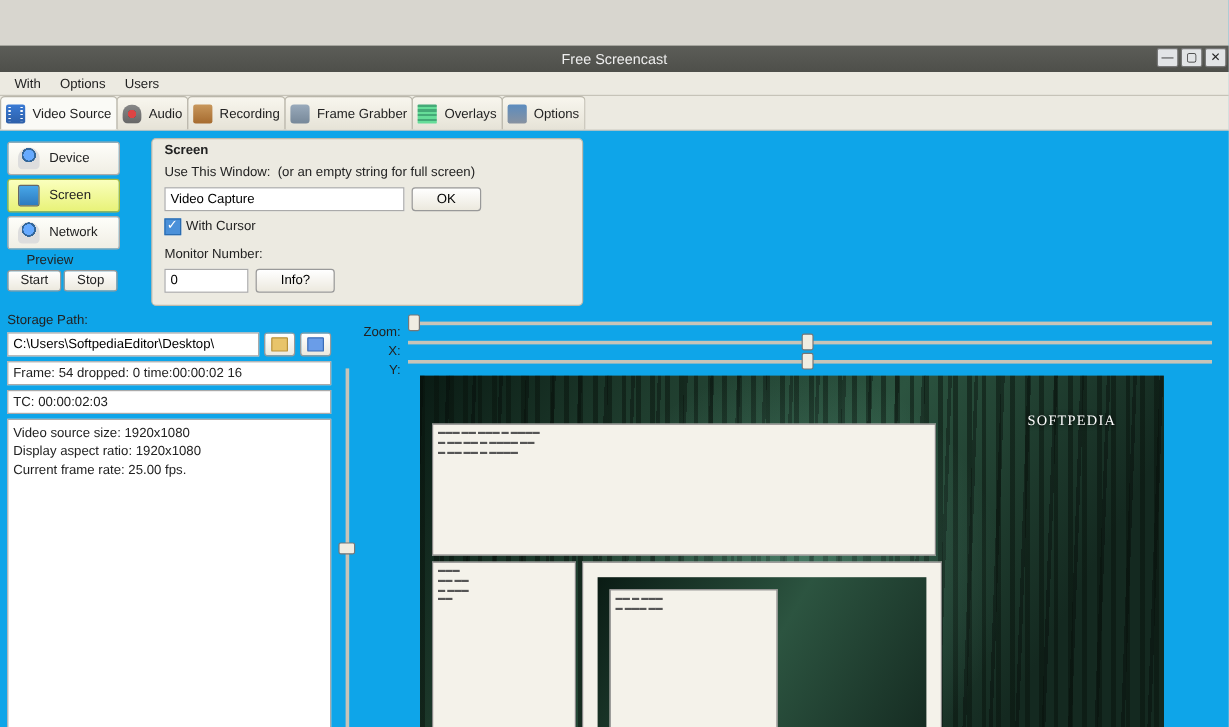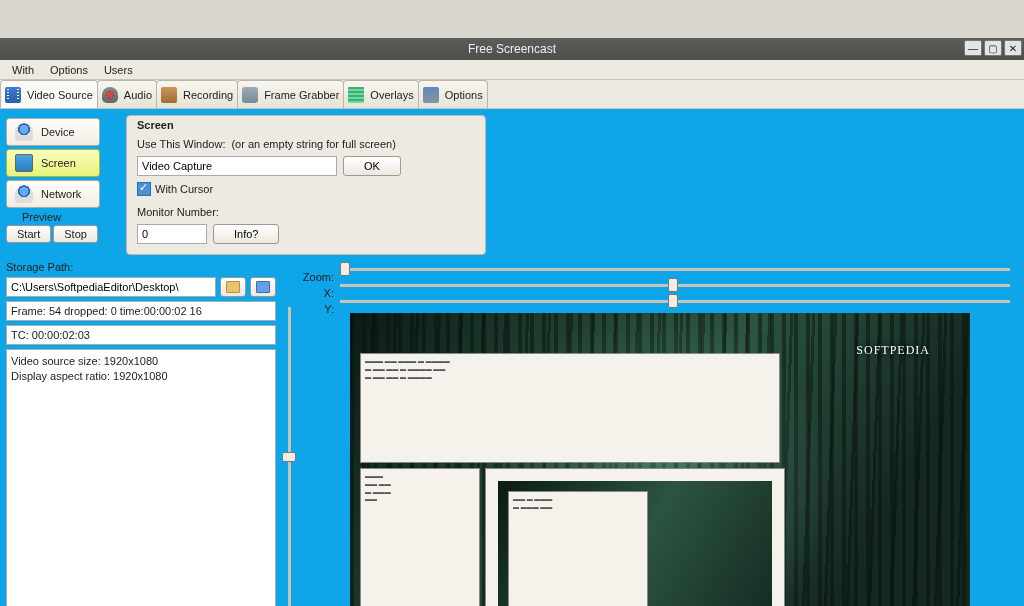--- a/index.html
+++ b/index.html
@@ -186,20 +186,21 @@
             </div>
           <div class="icon-btn">
               <span class="icon-save"></span>
             </div>
         </div>
         <div class="stat-box">Frame: 54 dropped: 0 time:00:00:02 16</div>
         <div class="stat-box">TC: 00:00:02:03</div>
         <div class="info-box">
           <div>Video source size: 1920x1080</div>
           <div>Display aspect ratio: 1920x1080</div>
+          <div>Current frame rate: 25.00 fps.</div>
         </div>
       </div>
 
       <div class="vert-slider">
         <div class="track">
             <div class="vthumb"></div>
           </div>
       </div>
 
       <div class="right-col">

